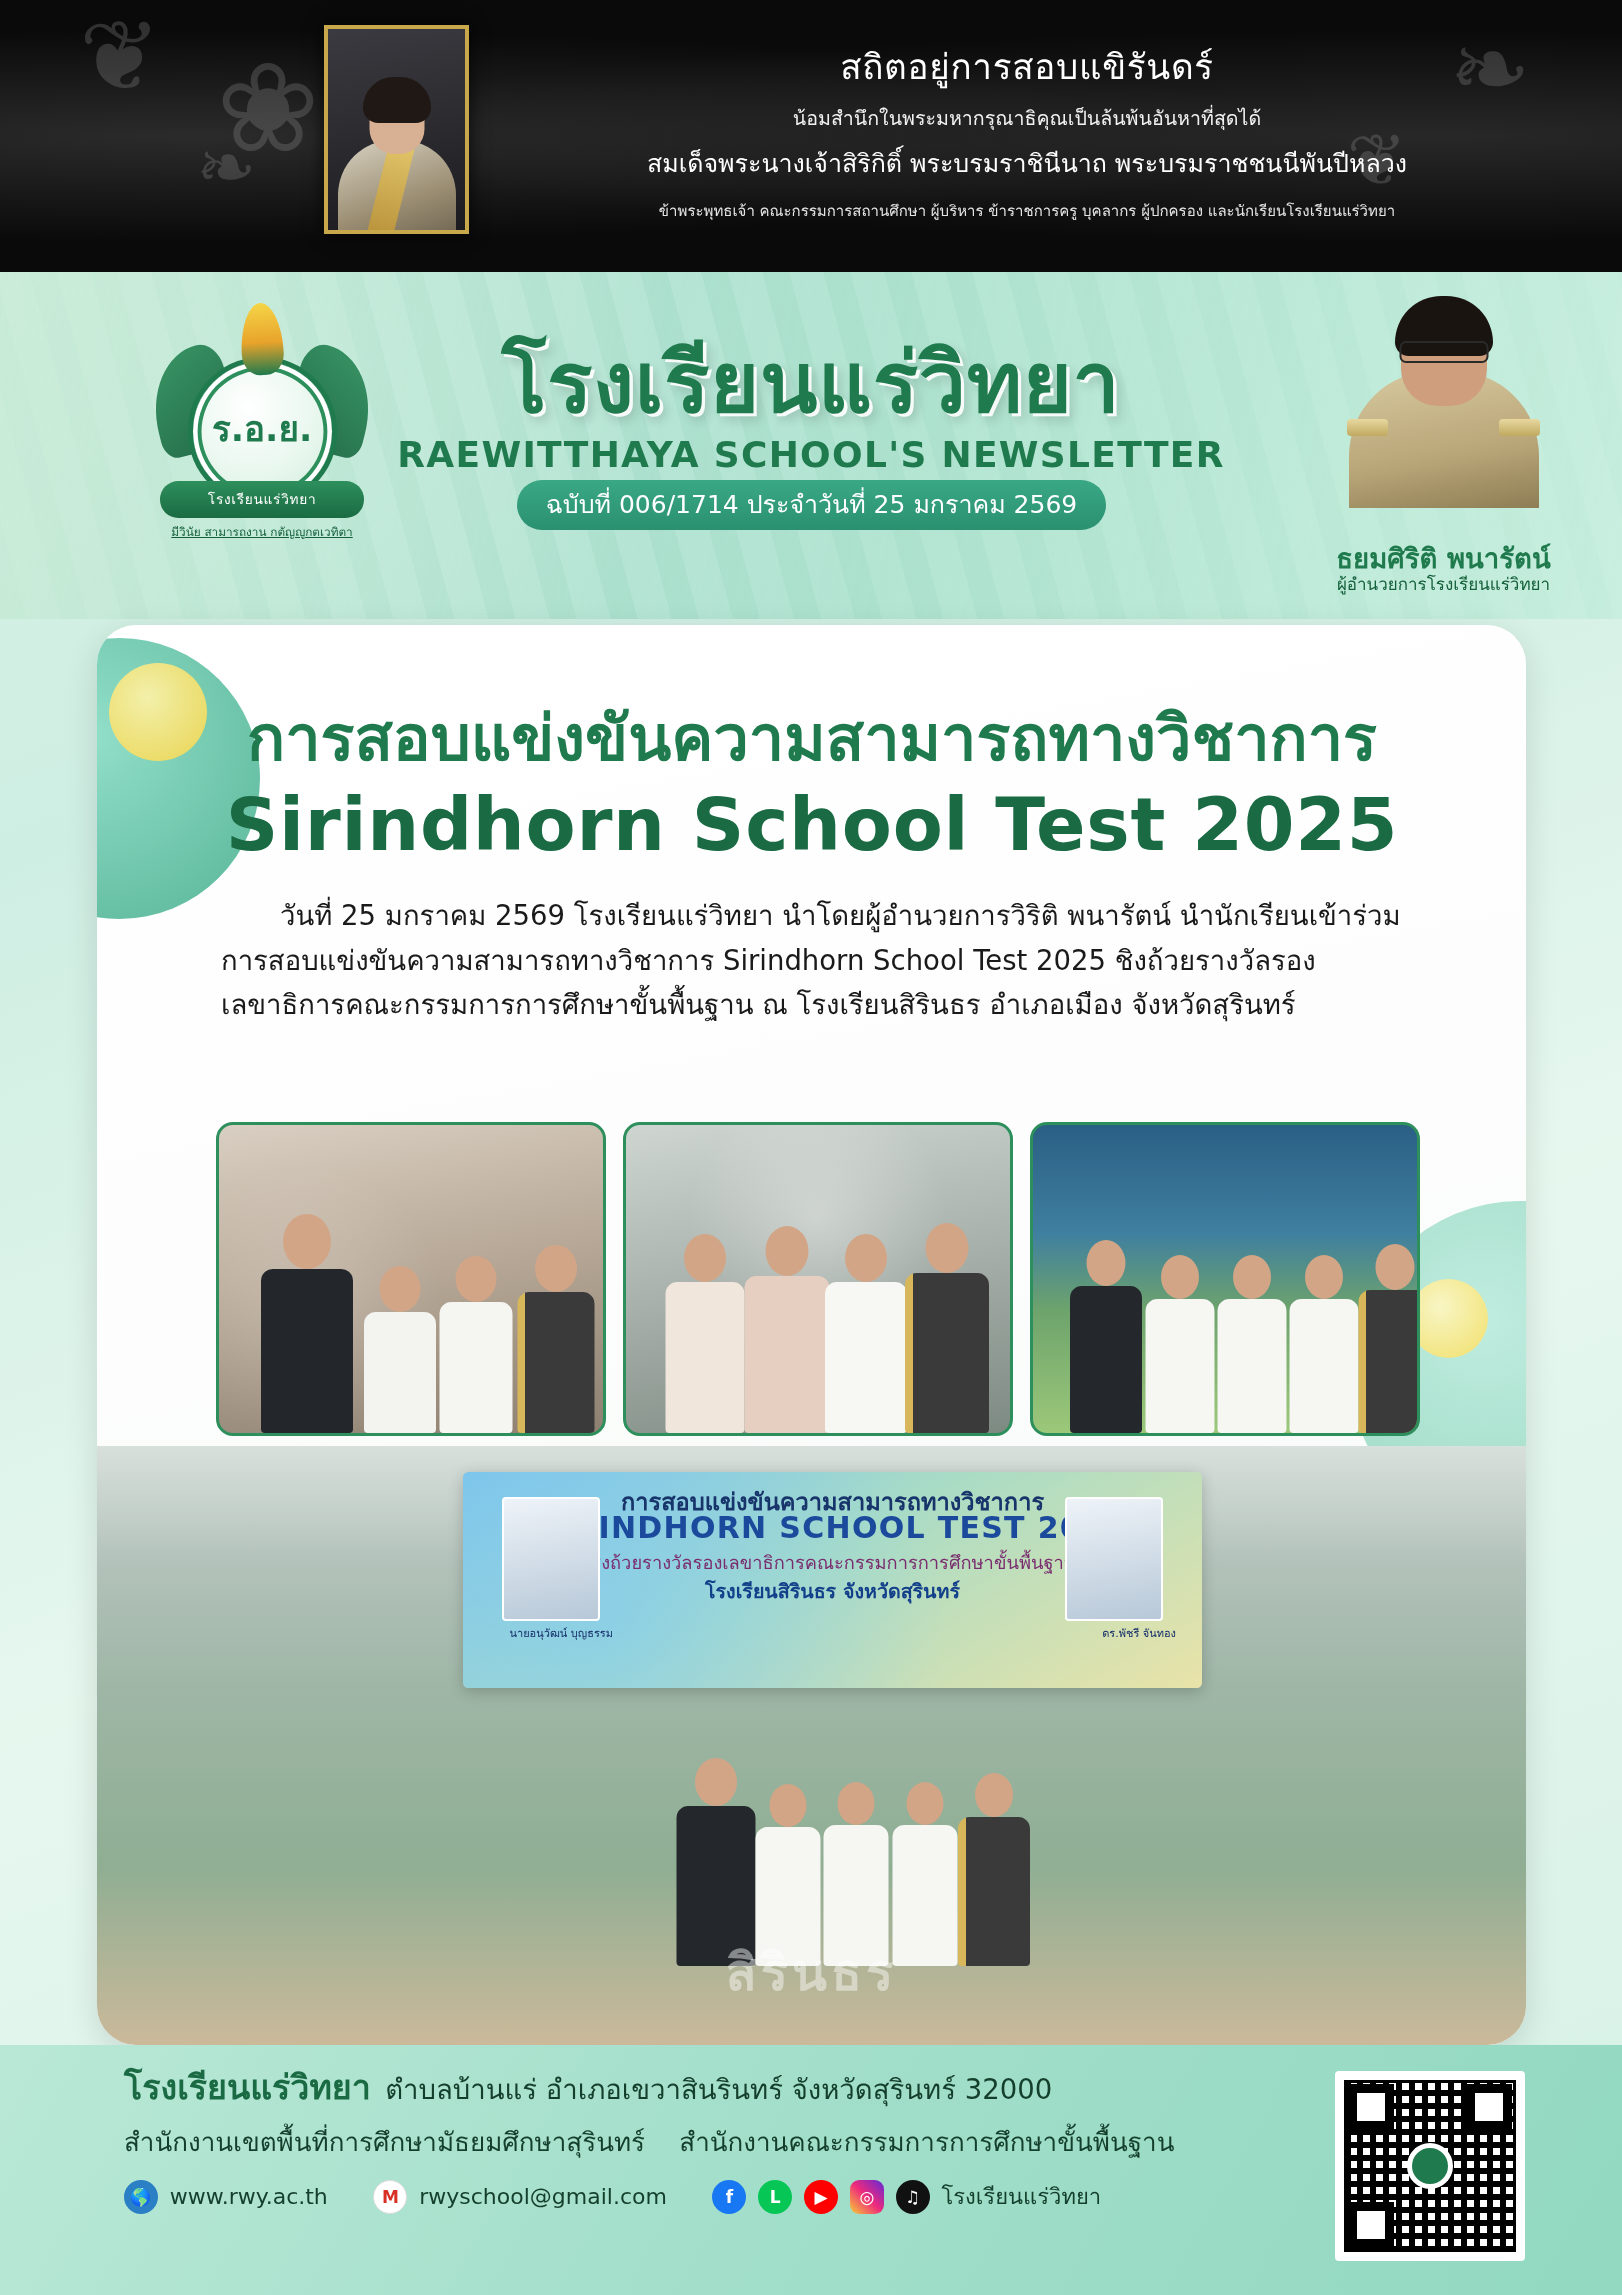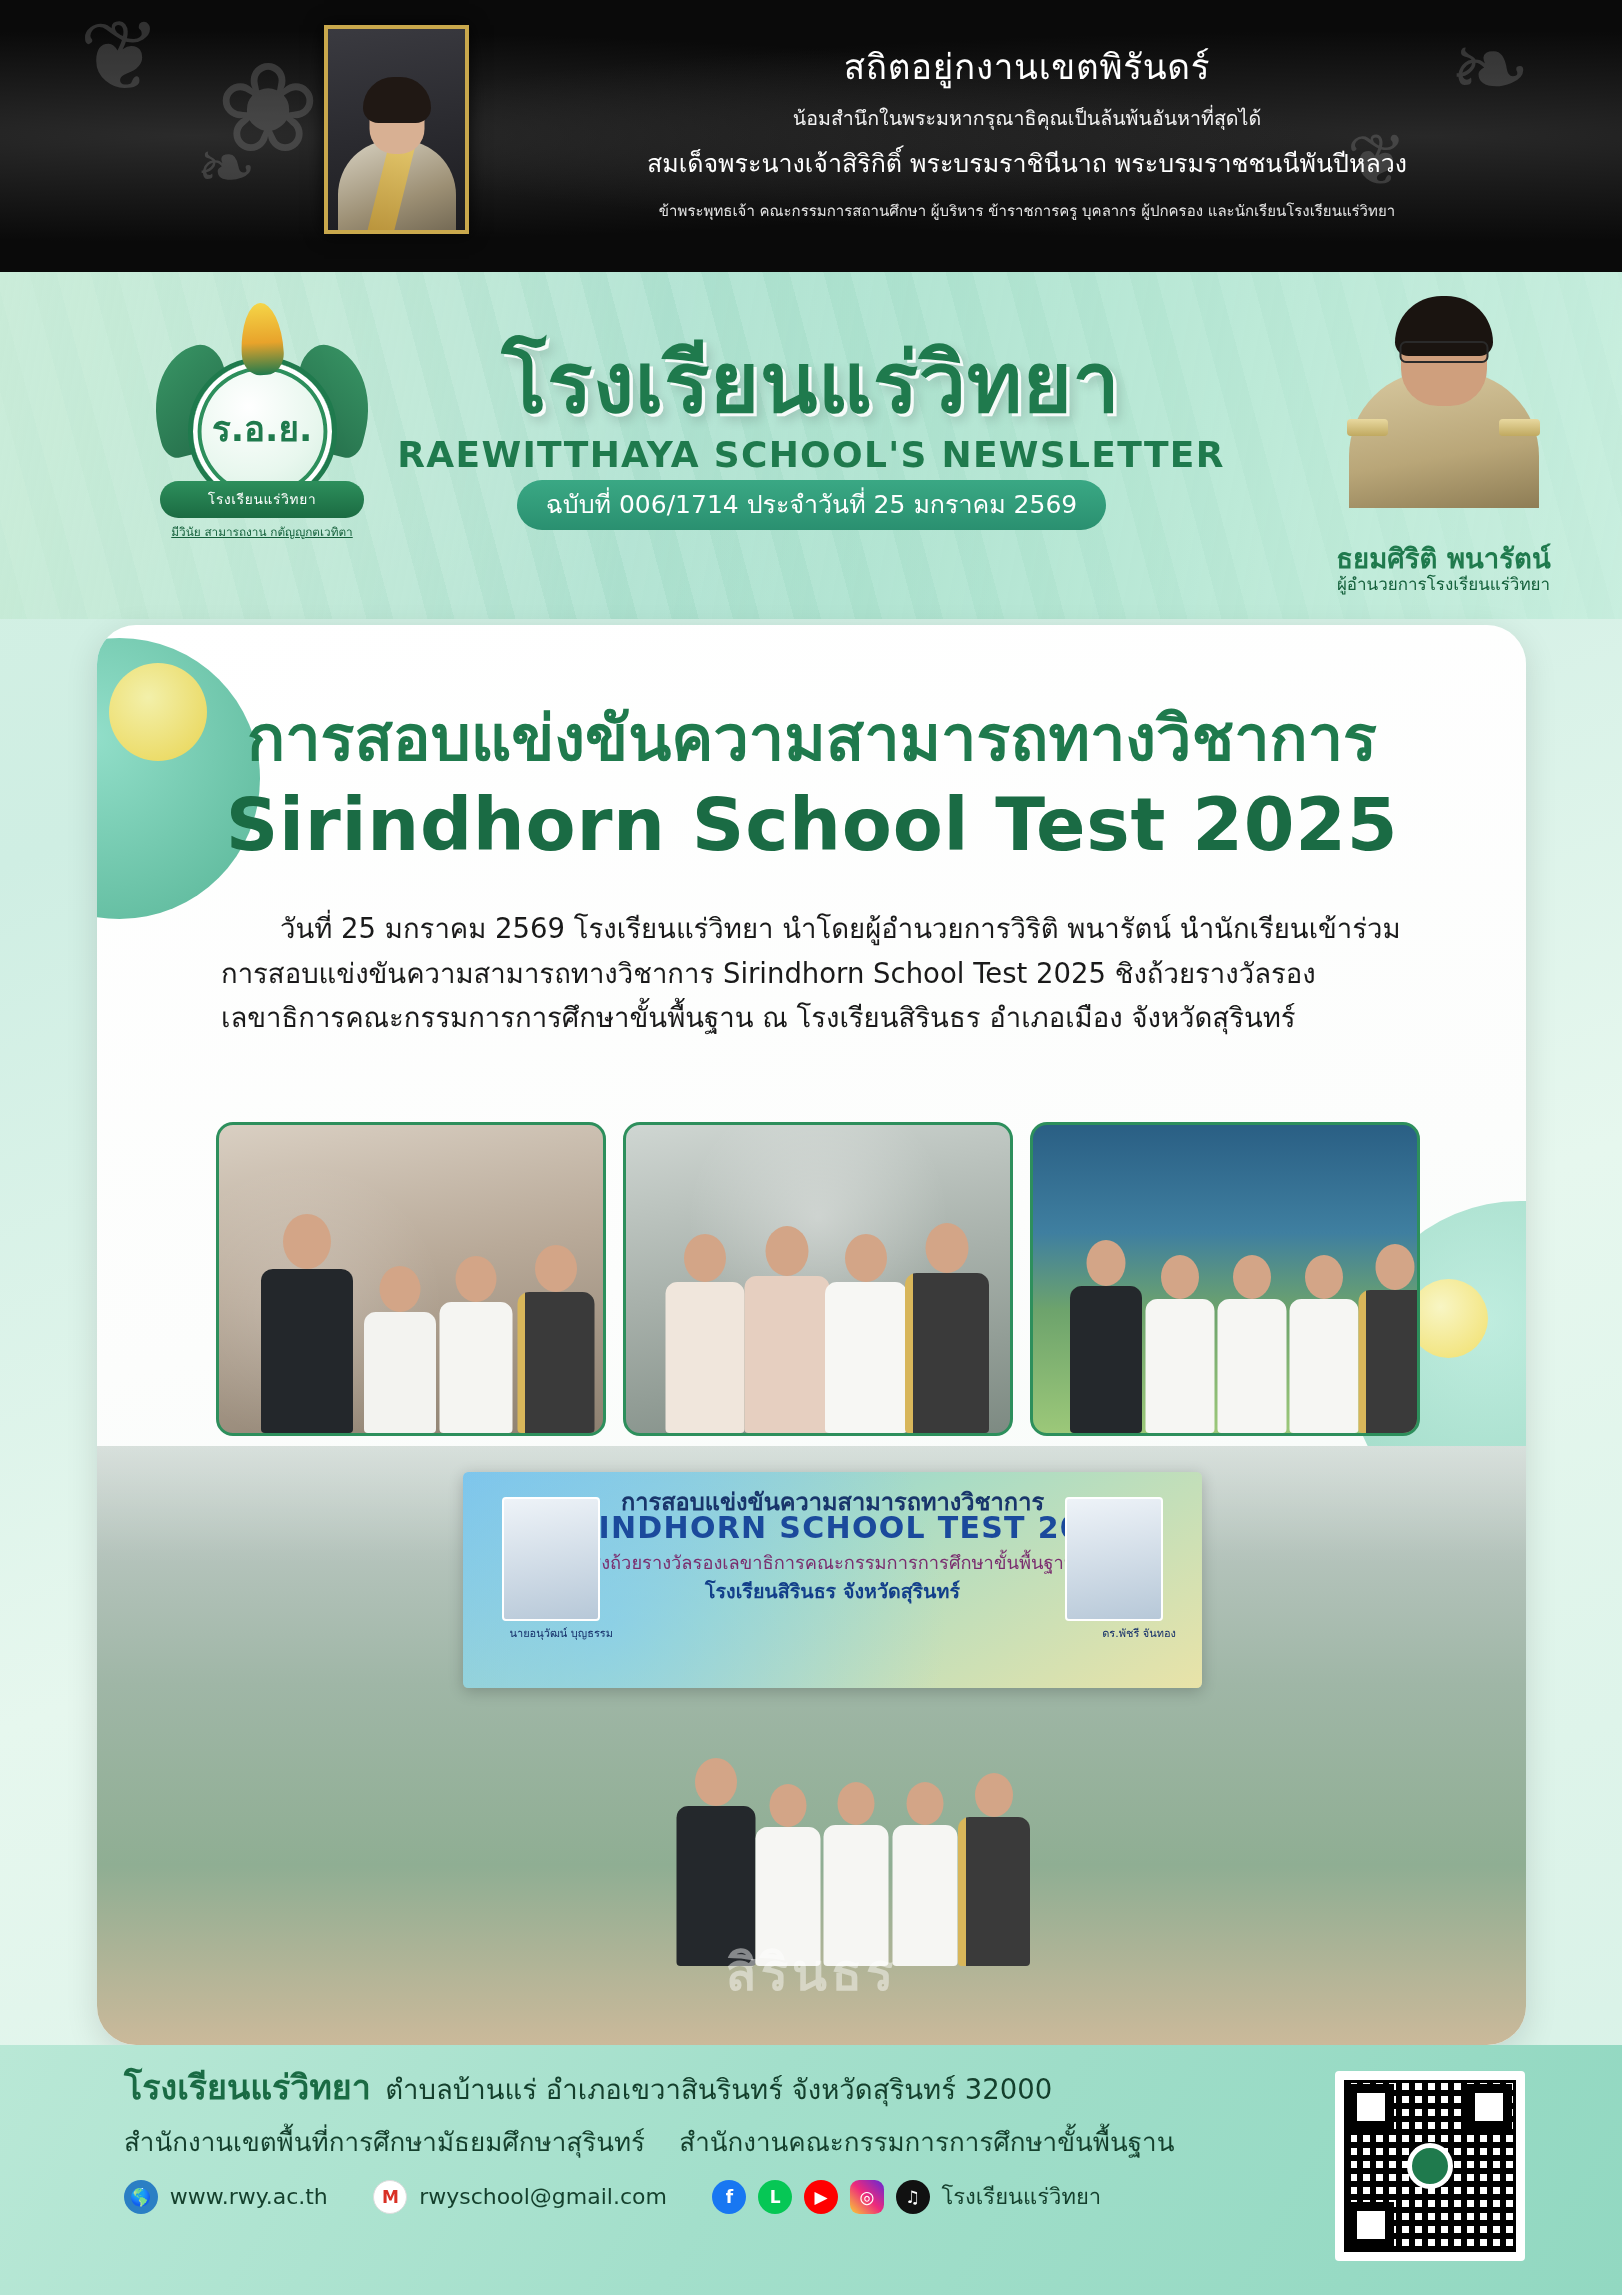--- a/index.html
+++ b/index.html
@@ -347,21 +347,21 @@
     left: 118px; top: 157px;
     width: 1194px;
     text-align: center;
     font-size: 73px;
     font-weight: bold;
     color: #1a6b44;
     letter-spacing: 0.7px;
   }
   .body-text {
     position: absolute;
-    left: 124px; top: 281px;
+    left: 124px; top: 268px;
     width: 1184px;
     font-size: 27.5px;
     line-height: 1.62;
     color: #1a1a1a;
     text-indent: 59px;
     text-align: left;
   }
 
   
   .photo-row {
@@ -561,21 +561,21 @@
     <div class="royal-portrait">
       <div class="portrait-figure">
         <div class="pf-body"></div>
         <div class="pf-sash"></div>
         <div class="pf-head"></div>
         <div class="pf-hair"></div>
       </div>
     </div>
 
     <div class="royal-title">
-      <div class="royal-line1">สถิตอยู่กงานเขตพิรันดร์</div>
+      <div class="royal-line1">สถิตอยู่การสอบแขิรันดร์</div>
       <div class="royal-line2">น้อมสำนึกในพระมหากรุณาธิคุณเป็นล้นพ้นอันหาที่สุดได้</div>
       <div class="royal-line3">สมเด็จพระนางเจ้าสิริกิติ์  พระบรมราชินีนาถ  พระบรมราชชนนีพันปีหลวง</div>
       <div class="royal-line4">ข้าพระพุทธเจ้า คณะกรรมการสถานศึกษา ผู้บริหาร ข้าราชการครู บุคลากร ผู้ปกครอง และนักเรียนโรงเรียนแร่วิทยา</div>
     </div>
   </div>
 
   <div class="masthead">
     <div class="mast-photo-blur"></div>
 
     <div class="school-seal">

